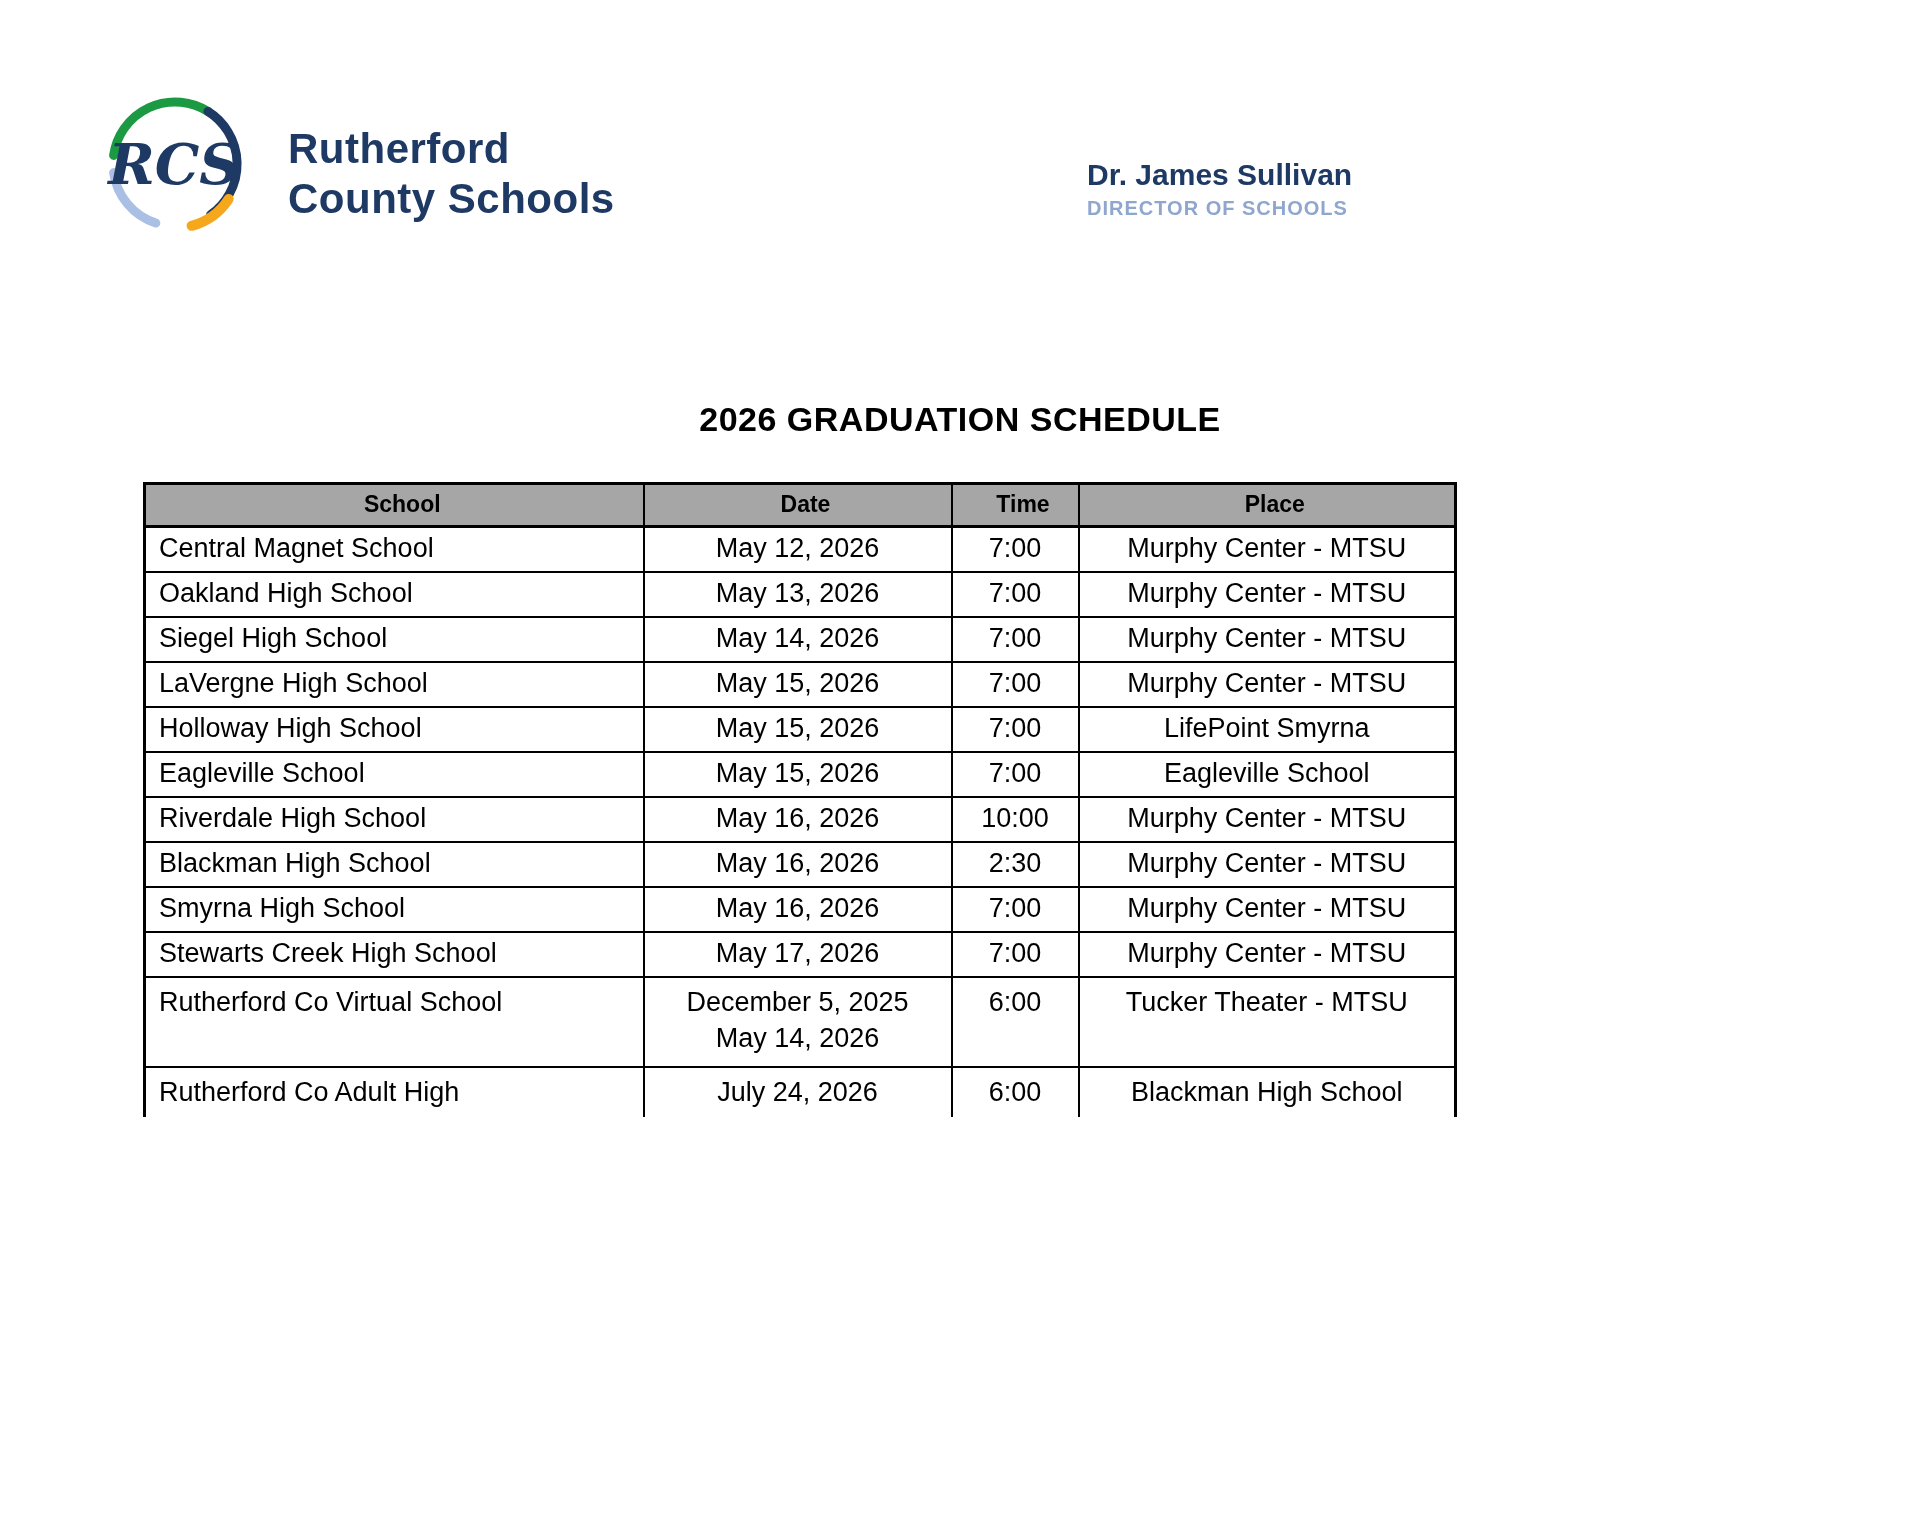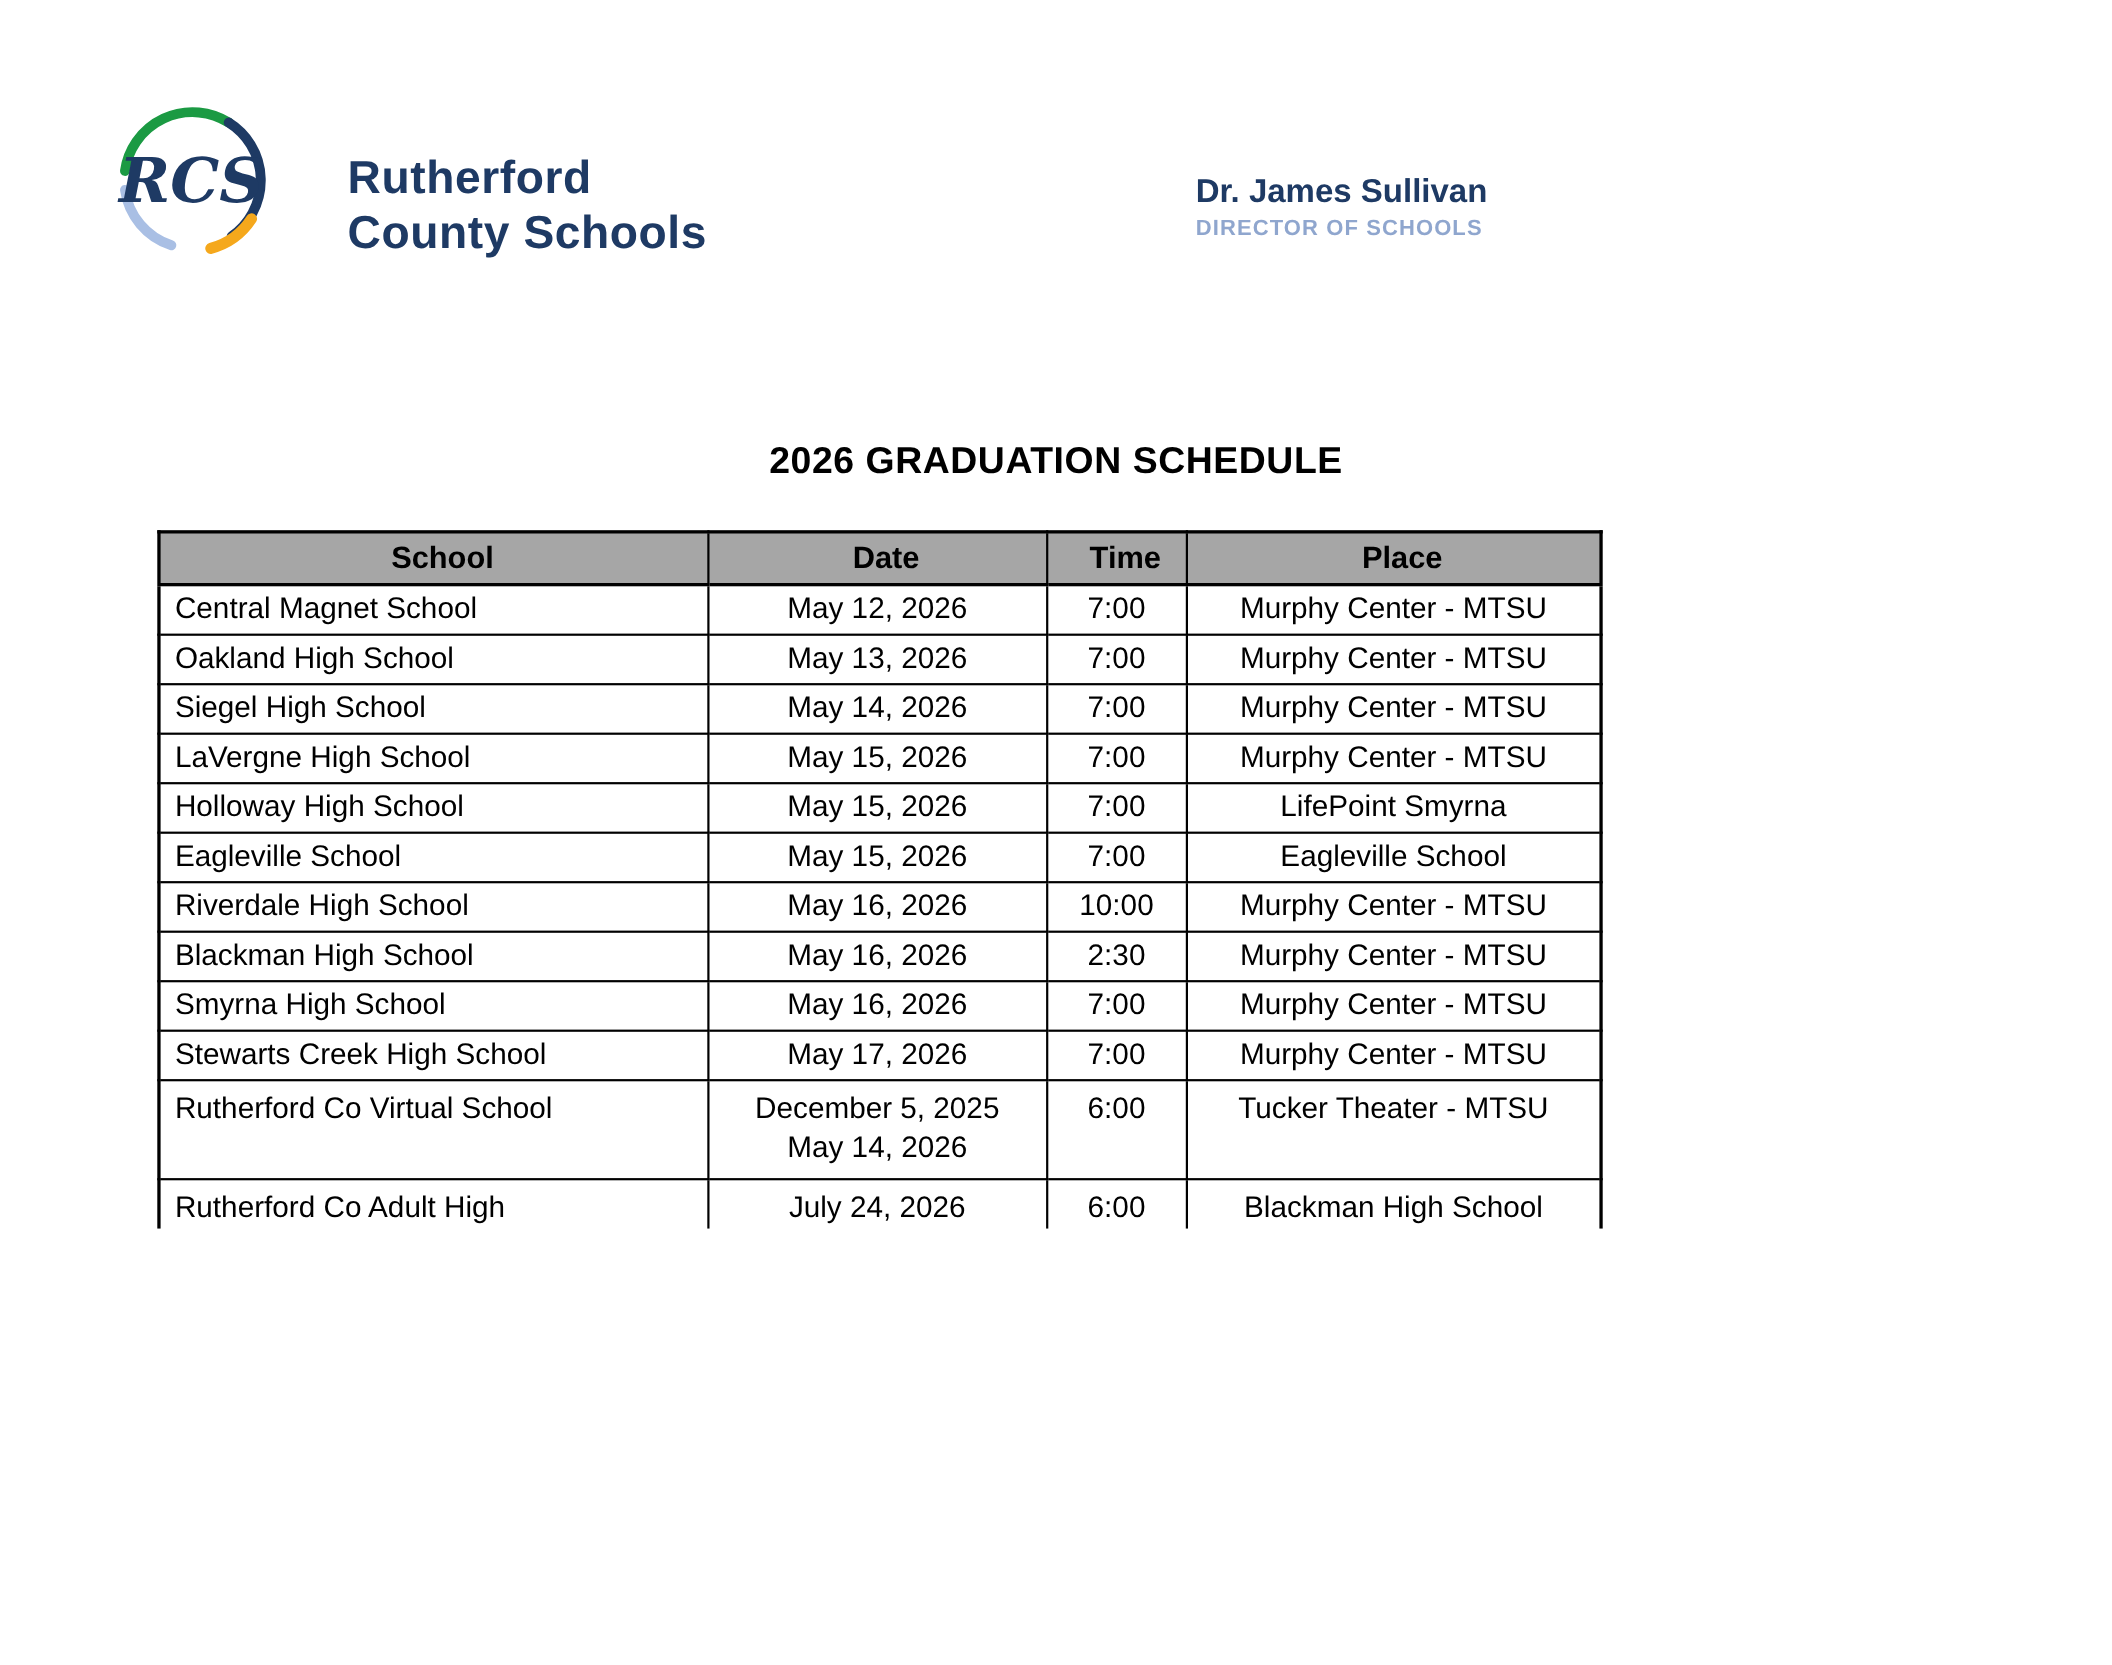--- a/index.html
+++ b/index.html
@@ -17,27 +17,26 @@
   .logo-svg {
     position: absolute;
     left: 100px;
     top: 92px;
     width: 160px;
     height: 150px;
   }
   .org-name {
     position: absolute;
     left: 288px;
-    top: 136px;
+    top: 124px;
     color: #1E3A64;
     font-weight: bold;
     font-size: 42px;
     line-height: 50px;
     letter-spacing: 0.5px;
-    margin-left: 28px;
   }
   .director-block {
     position: absolute;
     left: 1087px;
     top: 158px;
   }
   .director-name {
     color: #1E3A64;
     font-weight: bold;
     font-size: 30px;
@@ -78,21 +77,21 @@
   }
   table.schedule th, table.schedule td {
     border: 2px solid #000;
     white-space: pre-line;
     vertical-align: top;
     box-sizing: border-box;
   }
   table.schedule th {
     background: #A6A6A6;
     font-weight: bold;
-    font-size: 28px;
+    font-size: 23px;
     padding: 6px 8px 7px 24px;
     text-align: center;
     border-bottom: 3px solid #000;
   }
   table.schedule td {
     padding: 4px 10px 6px 10px;
     line-height: 33px;
     text-align: center;
   }
   table.schedule td.col-school { text-align: left; padding-left: 13px; }

